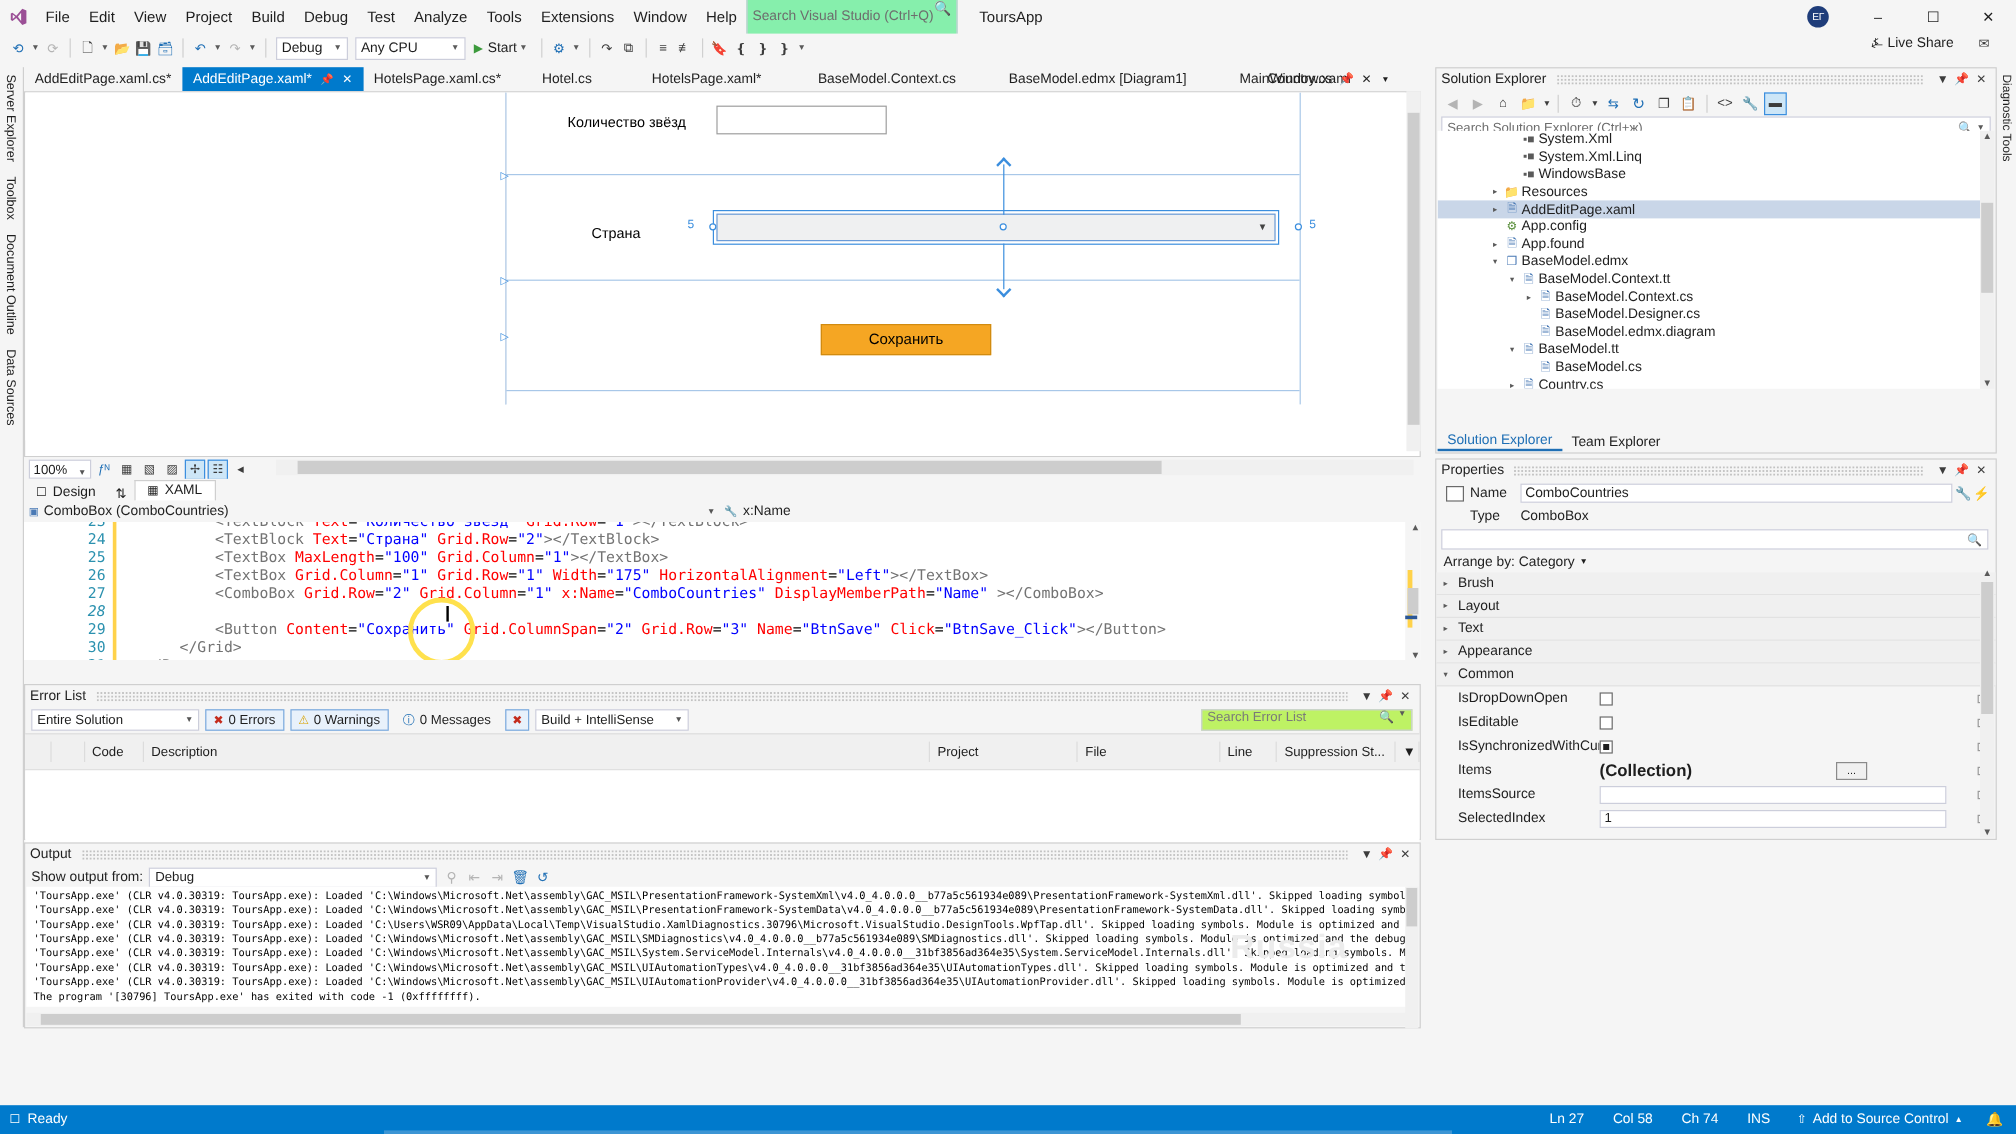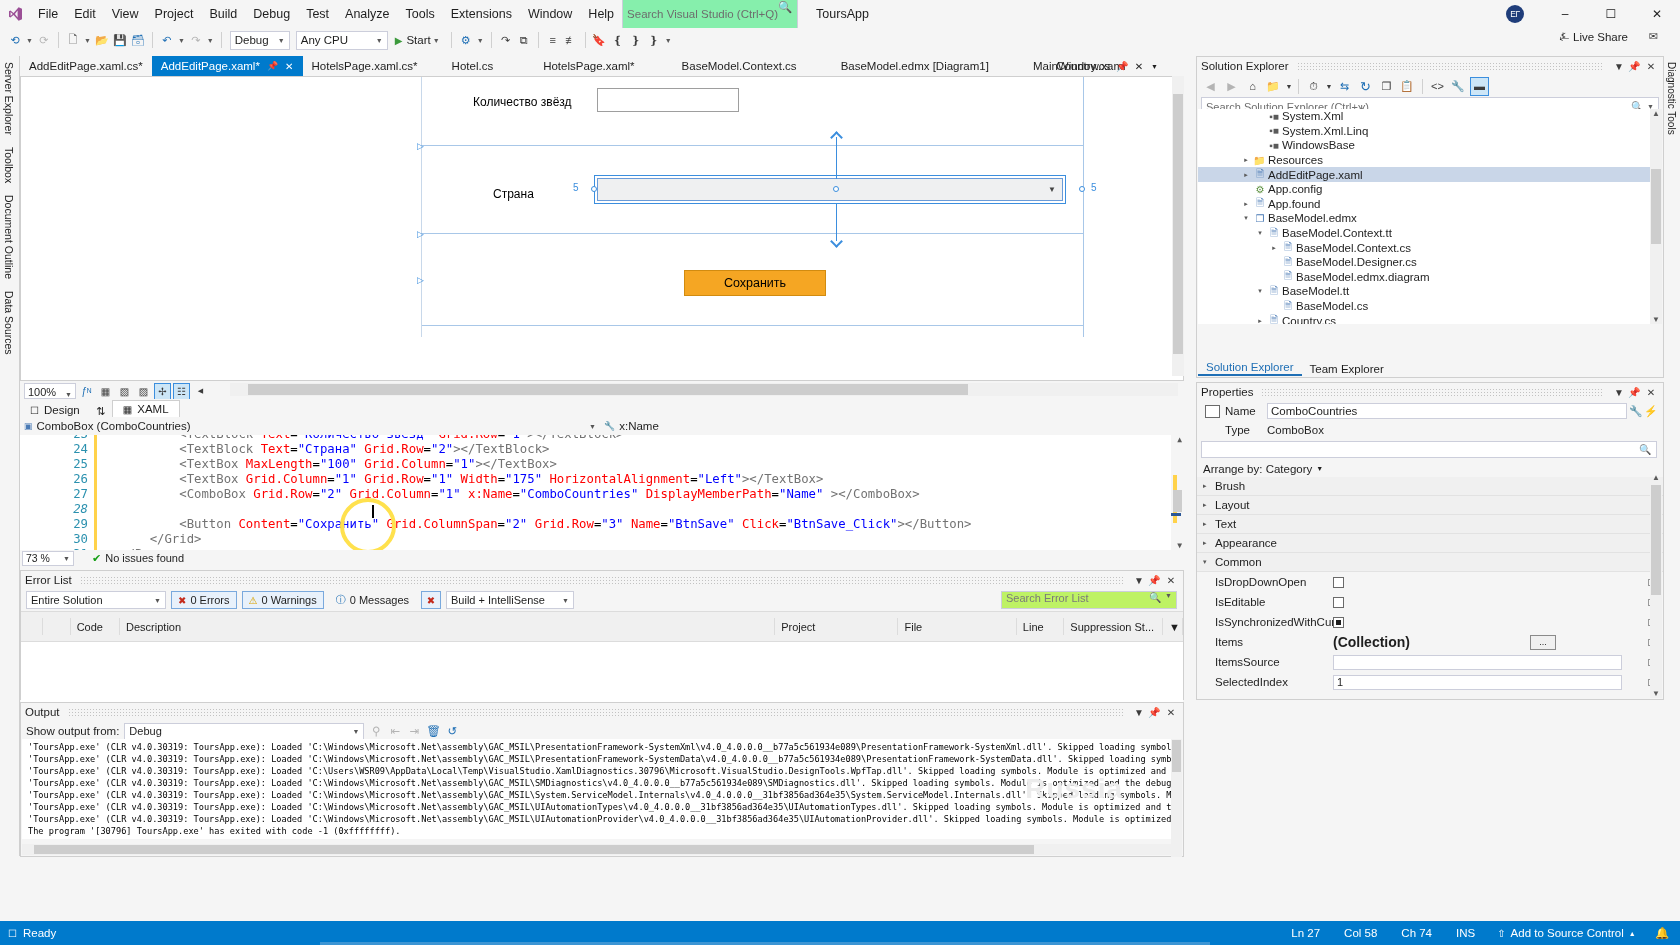--- a/index.html
+++ b/index.html
@@ -445,28 +445,20 @@
     <div class="ibeam" style="left:352px; top:70px;"></div>
     <div class="ed-scroll-v">
       <div class="ed-mark-y" style="top:40px; height:48px;"></div>
       <div class="ed-mark-b" style="top:78px;"></div>
       <div class="ed-thumb" style="top:55px; height:22px;"></div>
       <div style="position:absolute;right:2px;top:0;font-size:8px;color:#5a5a5a;">▲</div>
       <div style="position:absolute;right:2px;bottom:0;font-size:8px;color:#5a5a5a;">▼</div>
     </div>
   </div>
 
-  <div class="issues">
-    <div class="iz-combo">
-      <span>73 %</span>
-      <span class="za">▼</span>
-    </div>
-    <span class="ok-ico">✔</span>
-    <span>No issues found</span>
-  </div>
 
   <div class="errpanel">
     <div class="panel-head">
       <span>Error List</span>
       <span class="dots"></span>
       <span class="pbtn">▼</span>
       <span class="pbtn">📌</span>
       <span class="pbtn">✕</span>
     </div>
     <div class="err-toolbar">

